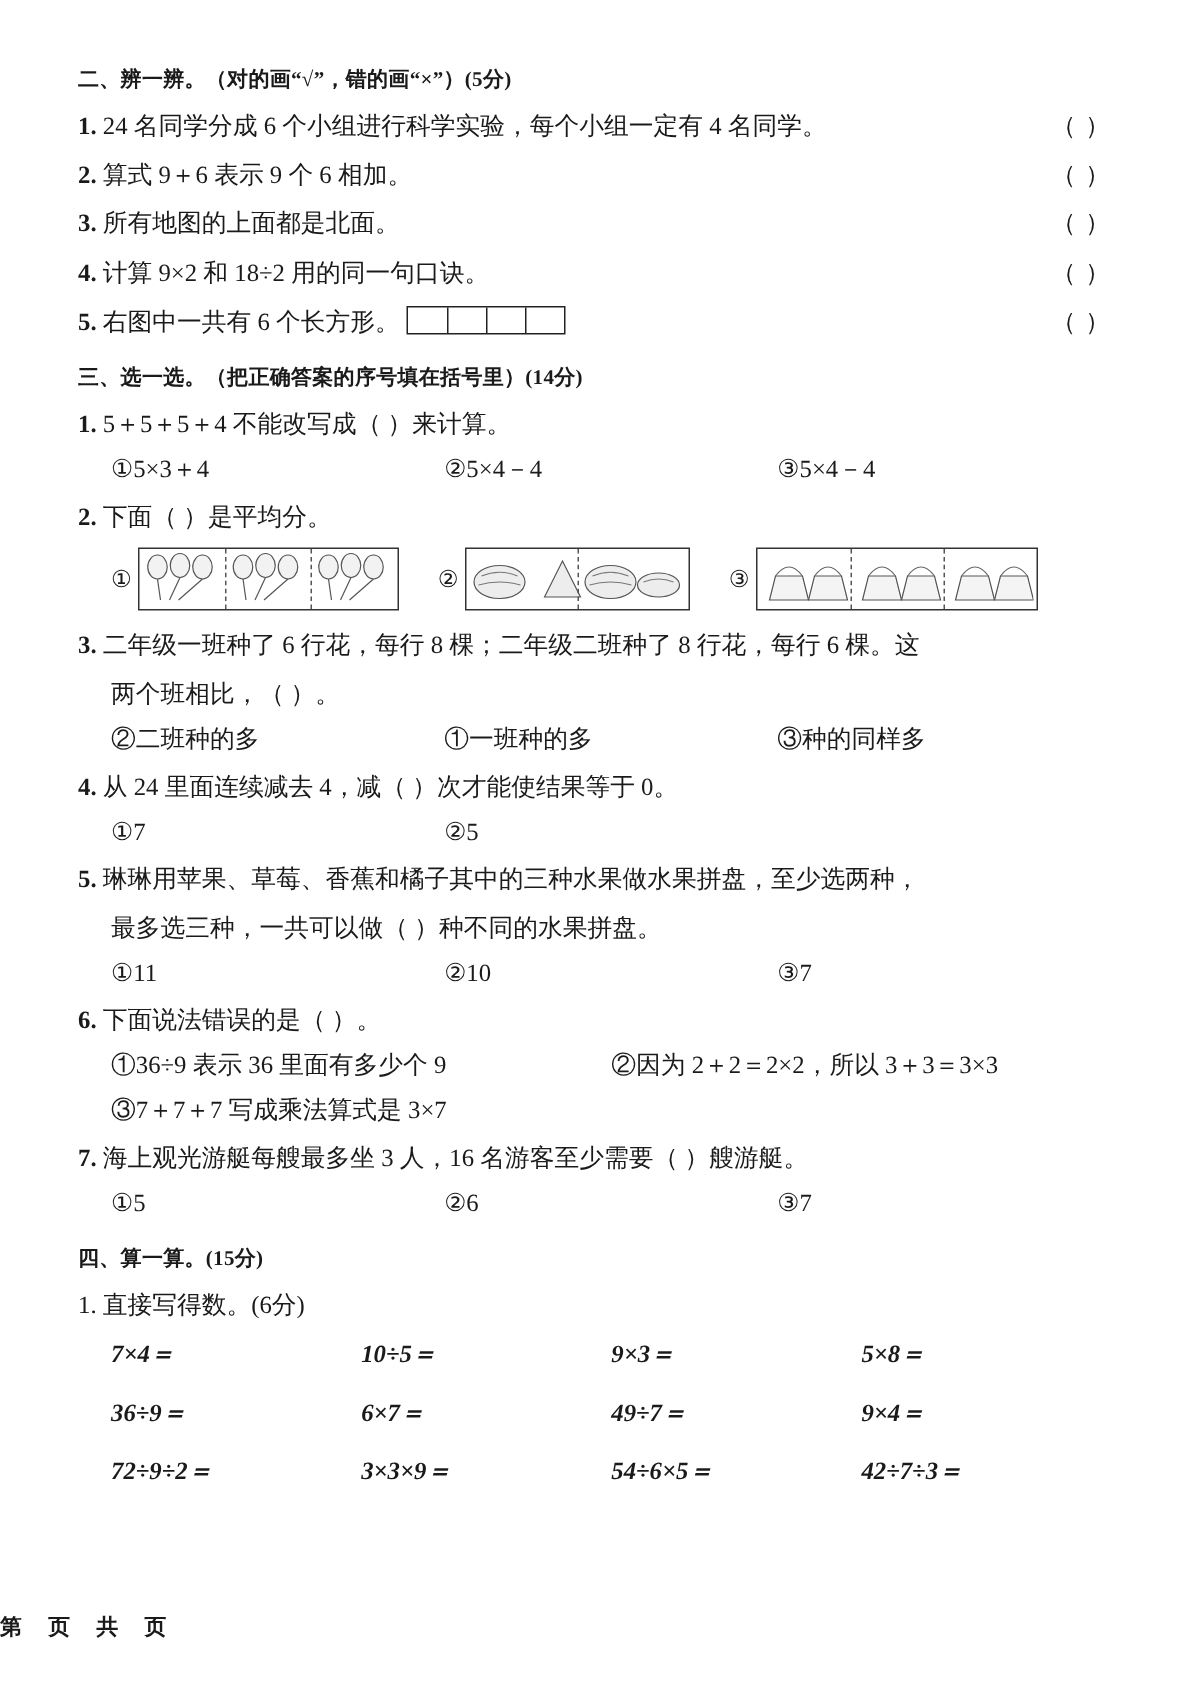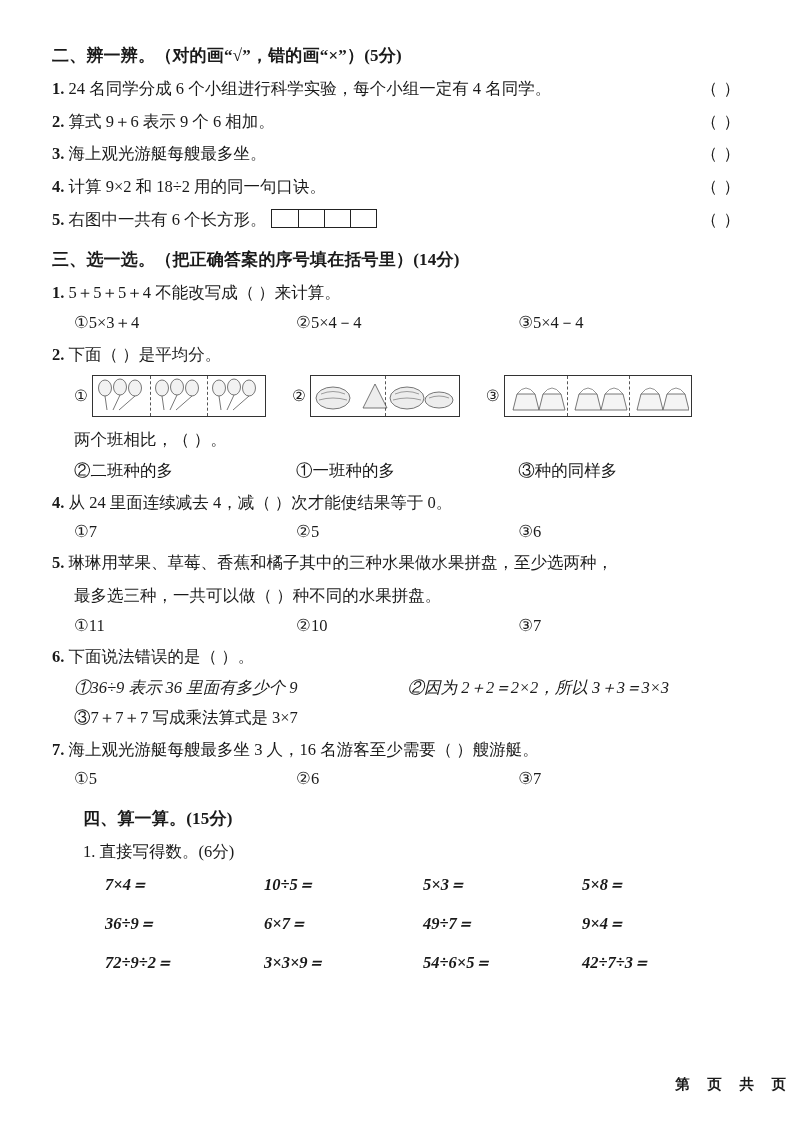--- a/index.html
+++ b/index.html
@@ -18,21 +18,21 @@
   .page {
     position: absolute;
     left: 0; top: 0;
     width: 793px;
     height: 1122px;
     box-sizing: border-box;
     padding: 44px 52px 0 52px;
   }
   .sec-head {
     font-weight: bold;
-    font-size: 17px;
+    font-size: 14px;
     margin: 0 0 9px 0;
     letter-spacing: 0.2px;
   }
   .q {
     font-size: 16.5px;
     line-height: 1.62;
     margin: 0 0 6px 0;
     position: relative;
   }
   .q-num {
@@ -47,21 +47,21 @@
   }
   .opts {
     display: flex;
     font-size: 16.5px;
     margin: 2px 0 8px 0;
     padding-left: 22px;
   }
   .opts > div {
     width: 33.3%;
   }
-  .opts.two > div { width: 50%; font-style: italic; }
+  .opts.two > div { width: 50%; }
   .opt-wide { width: 100% !important; }
   .blankbox {
     display: inline-block;
     border: 1px solid #222;
     height: 17px;
     width: 104px;
     vertical-align: -3px;
     position: relative;
     background: #fff;
   }
@@ -111,27 +111,27 @@
     width: 25%;
     margin-bottom: 17px;
     font-style: italic;
     font-family: "Liberation Serif", serif;
   }
   .footer {
     position: absolute;
     left: 0;
     bottom: 28px;
     width: 100%;
-    text-align: right;
+    text-align: left;
     font-size: 14.5px;
     font-weight: bold;
     letter-spacing: 7px;
   }
   .mt14 { margin-top: 14px; }
-  .mt18 { margin-top: 18px; margin-left: 31px; }
+  .mt18 { margin-top: 18px; }
   .mt10 { margin-top: 10px; }
   svg { display: block; }
 </style>
 </head>
 <body>
 
 <div class="page">
 
   <div>
     <div class="sec-head">二、辨一辨。（对的画“√”，错的画“×”）(5分)</div>
@@ -144,21 +144,21 @@
 
     <div class="q">
       <span class="paren-right">（    ）</span>
       <span class="q-num">2.</span>
       <span>算式 9＋6 表示 9 个 6 相加。</span>
     </div>
 
     <div class="q">
       <span class="paren-right">（    ）</span>
       <span class="q-num">3.</span>
-      <span>海上观光游艇每艘最多坐。</span>
+      <span>所有地图的上面都是北面。</span>
     </div>
 
     <div class="q">
       <span class="paren-right">（    ）</span>
       <span class="q-num">4.</span>
       <span>计算 9×2 和 18÷2 用的同一句口诀。</span>
     </div>
 
     <div class="q">
       <span class="paren-right">（    ）</span>
@@ -263,35 +263,38 @@
               <path d="M74 18 Q83 6 92 18"></path>
                 <path d="M100 18 Q109 6 118 18"></path>
               <path d="M136 18 Q145 6 154 18"></path>
                 <path d="M162 18 Q171 6 180 18"></path>
             </g>
           </svg>
         </span>
       </div>
     </div>
 
+    <div class="q mt10">
+      <span class="q-num">3.</span>
+      <span>二年级一班种了 6 行花，每行 8 棵；二年级二班种了 8 行花，每行 6 棵。这</span>
+    </div>
     <div class="q indent">两个班相比，（      ）。</div>
     <div class="opts">
       <div>②二班种的多</div>
       <div>①一班种的多</div>
       <div>③种的同样多</div>
     </div>
 
     <div class="q">
       <span class="q-num">4.</span>
       <span>从 24 里面连续减去 4，减（      ）次才能使结果等于 0。</span>
     </div>
     <div class="opts">
       <div>①7</div>
       <div>②5</div>
-      <div>③6</div>
     </div>
 
     <div class="q">
       <span class="q-num">5.</span>
       <span>琳琳用苹果、草莓、香蕉和橘子其中的三种水果做水果拼盘，至少选两种，</span>
     </div>
     <div class="q indent">最多选三种，一共可以做（      ）种不同的水果拼盘。</div>
     <div class="opts">
       <div>①11</div>
       <div>②10</div>
@@ -320,21 +323,21 @@
       <div>③7</div>
     </div>
   </div>
 
   <div class="mt18">
     <div class="sec-head">四、算一算。(15分)</div>
     <div class="q">1. 直接写得数。(6分)</div>
     <div class="calc-grid">
       <div>7×4＝</div>
       <div>10÷5＝</div>
-      <div>5×3＝</div>
+      <div>9×3＝</div>
       <div>5×8＝</div>
       <div>36÷9＝</div>
       <div>6×7＝</div>
       <div>49÷7＝</div>
       <div>9×4＝</div>
       <div>72÷9÷2＝</div>
       <div>3×3×9＝</div>
       <div>54÷6×5＝</div>
       <div>42÷7÷3＝</div>
     </div>

